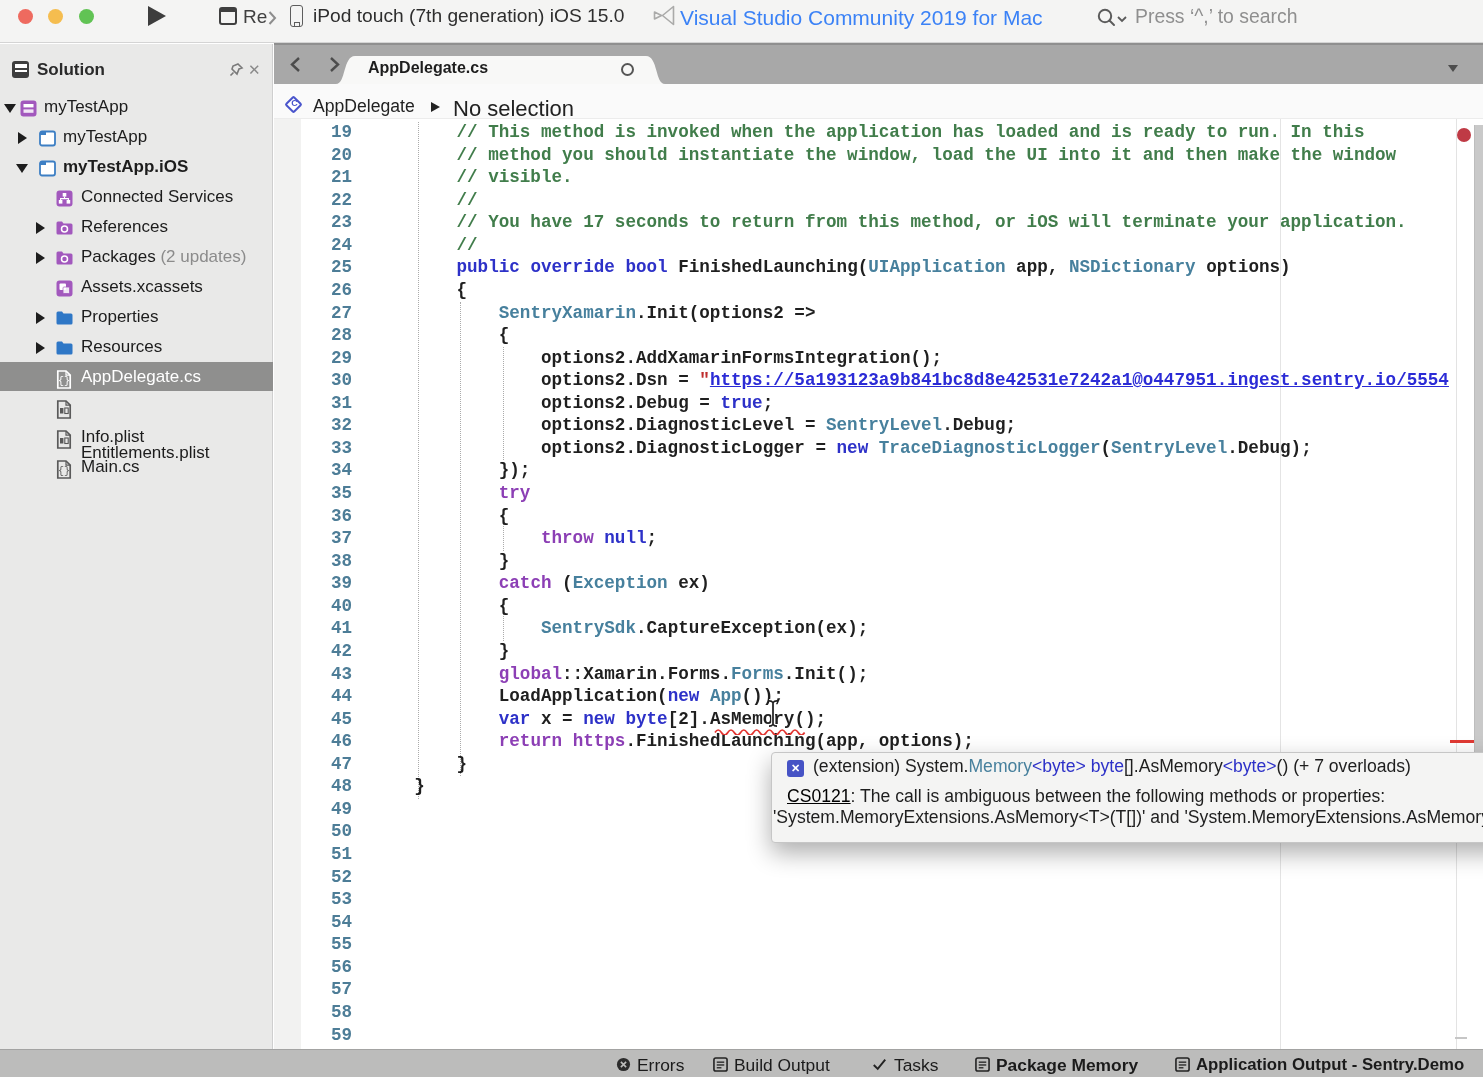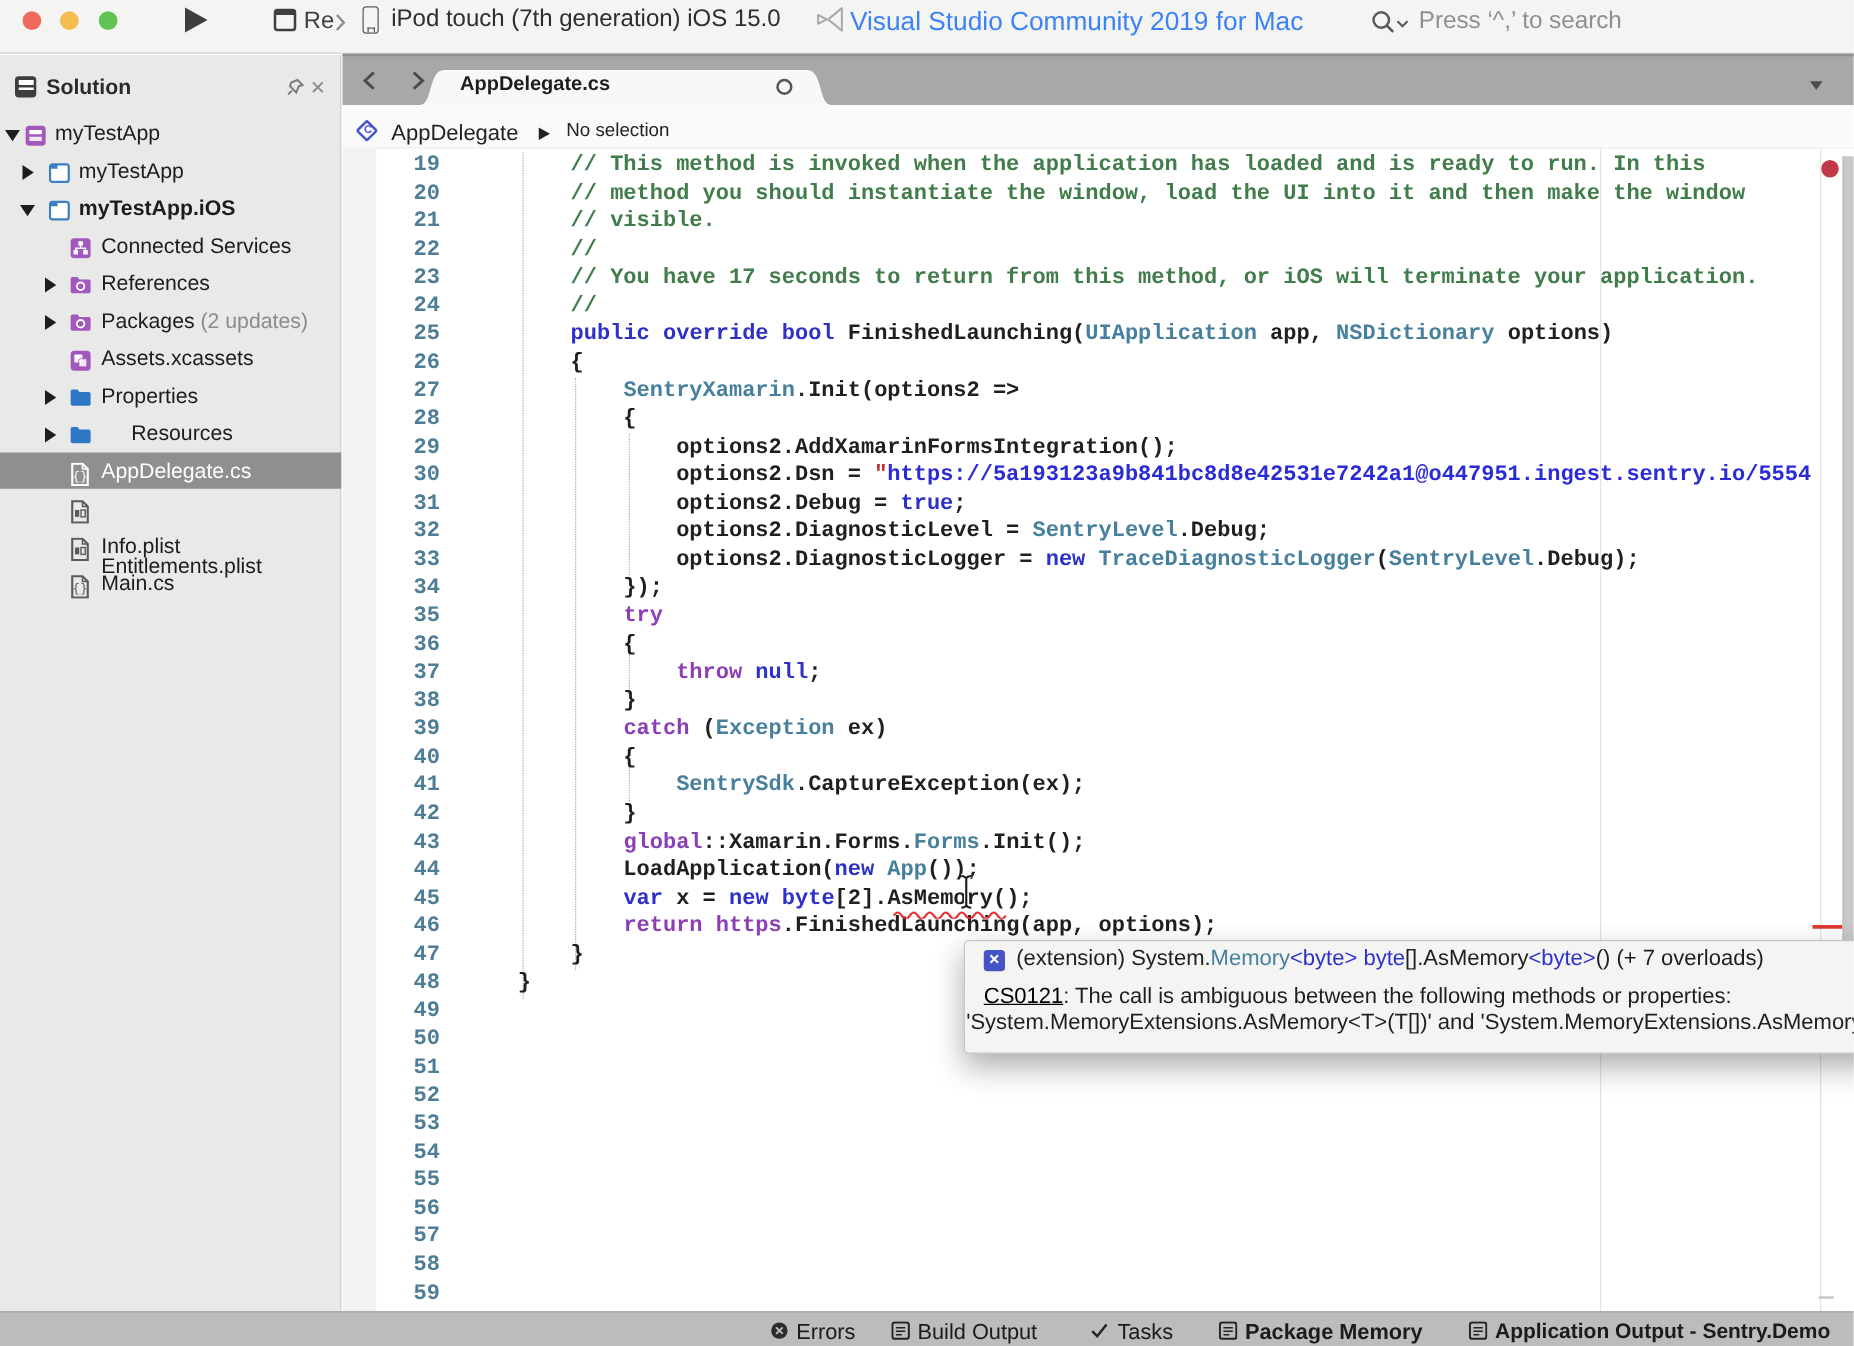--- a/index.html
+++ b/index.html
@@ -44,40 +44,40 @@
   #tabtitle { left:368px; top:59px; font-size:16px; font-weight:bold; color:#1d1d1d; }
   #tabcircle { left:621px; top:63px; width:13px; height:13px; border:2px solid #565656; border-radius:50%; }
   #navl { left:288px; top:56px; }
   #navr { left:326px; top:56px; }
   #tabmenu { left:1448px; top:65px; width:0; height:0; border-top:7px solid #4d4d4d; border-left:5.5px solid transparent; border-right:5.5px solid transparent; }
   #crumb { left:274px; top:84px; width:1209px; height:35px; background:#fafafa; border-bottom:1px solid #ececec; }
   #crumb-ico { left:287px; top:98px; width:13px; height:13px; border:2.5px solid #4a55cc; transform:rotate(45deg); border-radius:2px; background:#fff; }
   #crumb-ico::after{ content:"C"; position:absolute; left:1px; top:-2px; transform:rotate(-45deg); font-size:9px; color:#4a55cc; font-weight:bold;}
   #crumb-t1 { left:313px; top:96px; font-size:17.6px; color:#222; }
   #crumb-arr { left:431px; top:102px; width:0; height:0; border-left:9px solid #222; border-top:5.5px solid transparent; border-bottom:5.5px solid transparent; }
-  #crumb-t2 { left:453px; top:96px; font-size:15px; color:#222; }
+  #crumb-t2 { left:453px; top:96px; font-size:22px; color:#222; }
 
   
   #codearea { left:274px; top:119px; width:1209px; height:930px; background:#fff; }
   #marginstrip { left:274px; top:119px; width:27px; height:930px; background:#f2f2f1; }
   #gutter { left:301px; top:121px; width:51px; text-align:right; font-family:"Liberation Mono", monospace; font-size:17.6px; line-height:22.57px; color:#4d7d97; font-weight:bold; }
   #code { left:372px; top:121px; font-family:"Liberation Mono", monospace; font-size:17.6px; line-height:22.57px; color:#1f1f1f; white-space:pre; font-weight:bold; }
   .cg { position:absolute; width:0; border-left:1.5px dotted #ababab; }
   #ruler { left:1280px; top:119px; width:1px; height:930px; background:#e4e4e4; }
   #annline { left:1456px; top:119px; width:1px; height:930px; background:#e3e3e3; }
   #reddot { left:1457px; top:128px; width:14px; height:14px; border-radius:50%; background:#bf3a45; }
   #reddash { left:1450px; top:740px; width:24px; height:3px; background:#e03a34; }
   #scrollthumb { left:1474px; top:125px; width:9px; height:627px; background:#c9c9c9; border-left:1px solid #bdbdbd;}
 
   .kw { color:#2d31c8; }
   .ct { color:#8c3fb5; }
   .ty { color:#47809d; }
   .cm { color:#417d4b; }
   .st { color:#bf2e2e; }
-  .lk { color:#2b2bd6; }
+  .lk { color:#2b2bd6; text-decoration:underline; }
   .er { }
 
   
   #tooltip { left:771px; top:752px; width:770px; height:91px; background:#f4f4f3; border:1px solid #c6c6c6; border-radius:4px; box-shadow:0 10px 24px rgba(0,0,0,0.32); }
   #tt-ico { left:787px; top:760px; width:17px; height:17px; background:#4653c5; border-radius:3px; color:#fff; font-size:11px; font-weight:bold; text-align:center; line-height:17px; }
   #tt-l1 { left:813px; top:756px; font-size:17.6px; color:#1e1e1e; white-space:nowrap; line-height:21px; }
   #tt-l2 { left:773px; top:786px; font-size:17.6px; color:#1e1e1e; white-space:nowrap; line-height:20.7px; text-indent:14px; }
   .tt-teal { color:#47809d; } .tt-blue { color:#2d31c8; }
   .tt-link { color:#000000; text-decoration:underline; }
 
@@ -189,21 +189,21 @@
       <span class="ico" style="left:56px"><svg width="17" height="16" viewBox="0 0 17 16">
           <path d="M0.5 3 Q0.5 1.5 2 1.5 L6 1.5 L7.5 3.5 L15 3.5 Q16.5 3.5 16.5 5 L16.5 13 Q16.5 14.5 15 14.5 L2 14.5 Q0.5 14.5 0.5 13 Z" fill="#2e77c6"></path>
         </svg></span>
       <span class="lbl" style="left:81px;  ">Properties</span>
     </div>
     <div class="row" style="top:333px">
       <span class="arr right" style="left:36px"></span>
       <span class="ico" style="left:56px"><svg width="17" height="16" viewBox="0 0 17 16">
           <path d="M0.5 3 Q0.5 1.5 2 1.5 L6 1.5 L7.5 3.5 L15 3.5 Q16.5 3.5 16.5 5 L16.5 13 Q16.5 14.5 15 14.5 L2 14.5 Q0.5 14.5 0.5 13 Z" fill="#2e77c6"></path>
         </svg></span>
-      <span class="lbl" style="left:81px;margin-left:24px;  ">Resources</span>
+      <span class="lbl" style="left:81px;  ">Resources</span>
     </div>
     <div class="row" style="top:363px">
       <span class="ico" style="left:56px"><svg width="16" height="19" viewBox="0 0 16 19">
           <path d="M1.8 1 L10 1 L14.2 5.2 L14.2 18 L1.8 18 Z" fill="none" stroke="#fff" stroke-width="1.7"></path>
           <path d="M10 1 L10 5.2 L14.2 5.2" fill="none" stroke="#fff" stroke-width="1.2"></path>
           <text x="8" y="13.8" font-size="10" fill="#fff" text-anchor="middle" font-family="Liberation Mono, monospace">{}</text>
         </svg></span>
       <span class="lbl" style="left:81px;  color:#fff;">AppDelegate.cs</span>
     </div>
     <div class="row" style="top:393px">

